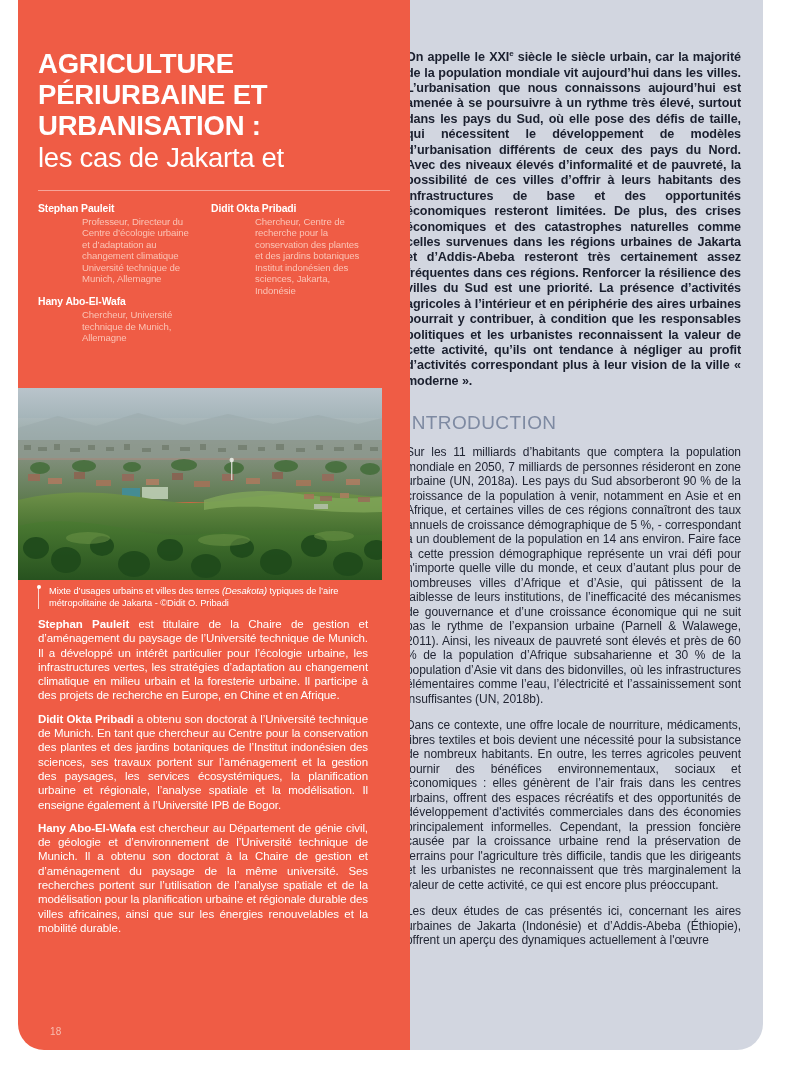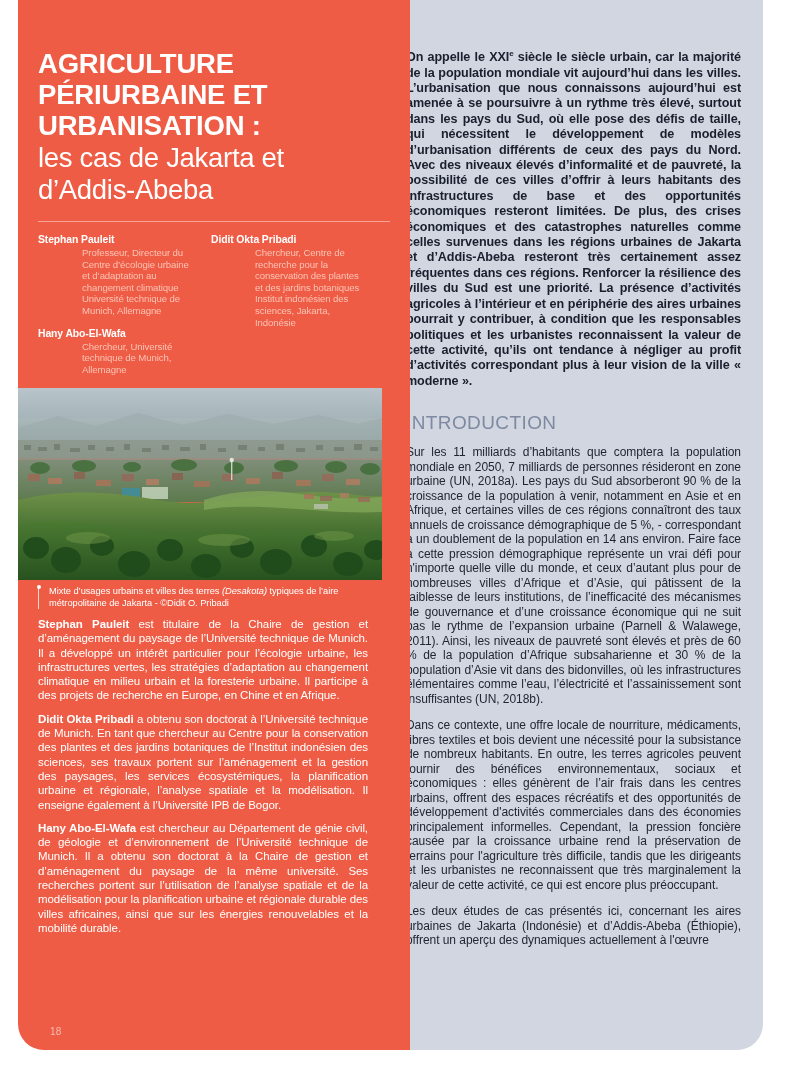--- a/index.html
+++ b/index.html
@@ -185,21 +185,20 @@
   <div class="left-col">
 
     <div class="left-inner">
       <h1 class="title">
         <span>AGRICULTURE</span><br>
         <span>PÉRIURBAINE ET</span><br>
         <span>URBANISATION :</span>
       </h1>
       <div class="subtitle">
         <span>les cas de Jakarta et</span><br>
-        <span>d’Addis-Abeba</span>
       </div>
 
       <div class="title-rule"></div>
 
       <div class="authors">
         <div class="author-col">
           <div class="author-block">
             <div class="author-name">Stephan Pauleit</div>
             <div class="author-aff">Professeur, Directeur du Centre d’écologie urbaine et d’adaptation au changement climatique Université technique de Munich, Allemagne</div>
           </div>

